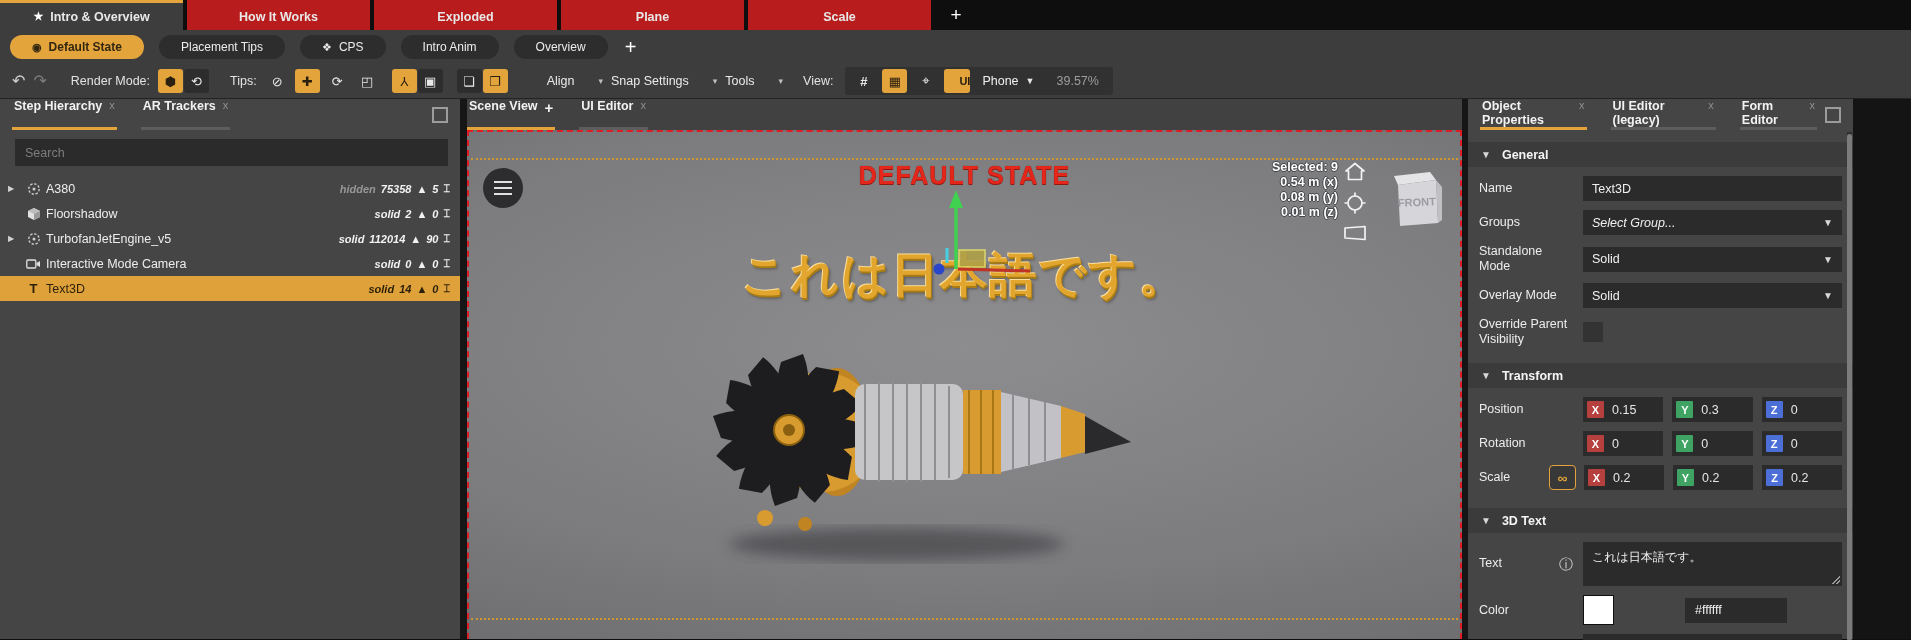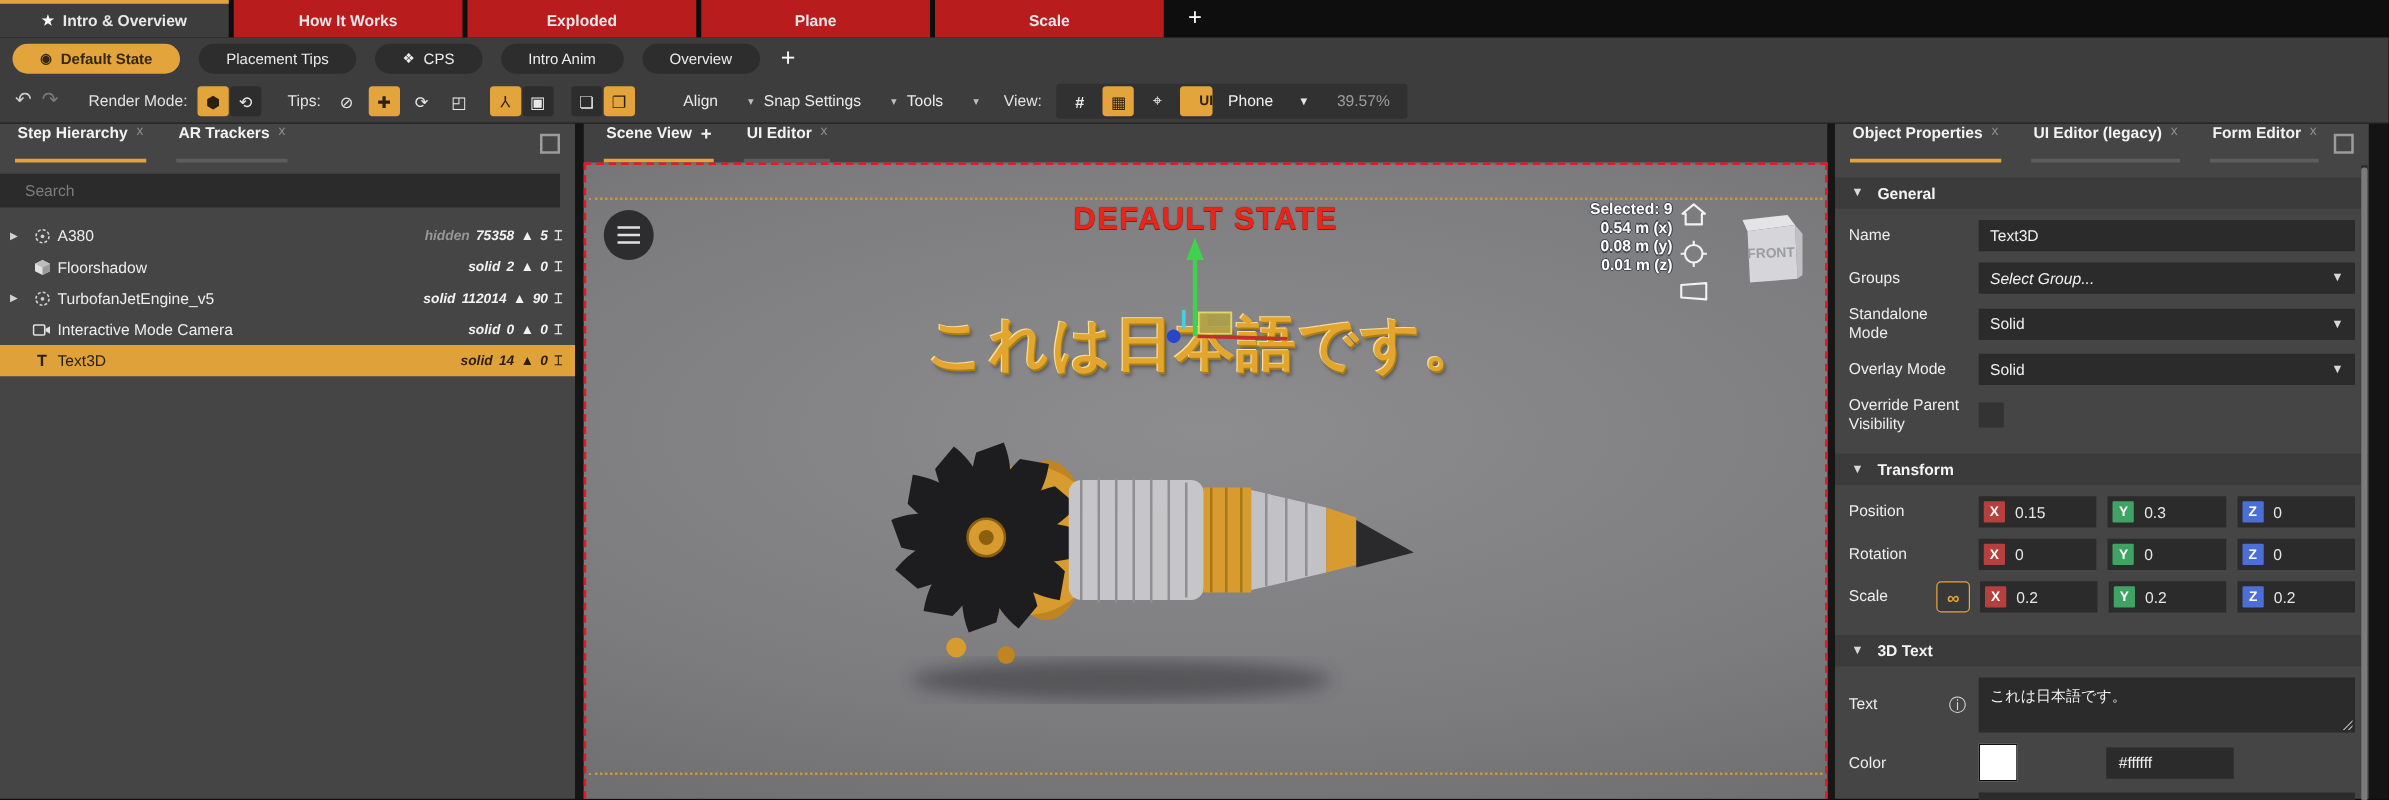--- a/index.html
+++ b/index.html
@@ -28,71 +28,71 @@
   .tlabel{margin:0 8px 0 16px;color:#e2e2e2}
   .tbtn{width:25px;height:24px;border-radius:3px;display:flex;align-items:center;justify-content:center;background:#2d2d2d;color:#e8e8e8;font-size:13px;margin-right:5px;cursor:pointer;flex:none}
   .tbtn.on{background:#e3a43c;color:#2b2010}
   .tbtn.pair{margin-right:1px}
   .flipv{display:inline-block;transform:rotate(180deg)}
   .drop{display:flex;align-items:center;gap:24px;margin:0 4px;color:#eaeaea;cursor:pointer;white-space:nowrap}
   .chev{color:#bdbdbd;font-size:9px}
   .viewgroup{background:#313131;height:28px;border-radius:3px;display:flex;align-items:center;padding:0 6px;gap:6px;margin-left:4px}
   .viewgroup .tbtn{margin-right:0}
   .uibtn{width:26px;height:24px;border-radius:3px;background:#e3a43c;color:#2b2010;font-weight:bold;font-size:11px;display:flex;align-items:center;justify-content:flex-end;cursor:pointer}
-  .phonesel{display:flex;align-items:center;gap:20px;color:#f0f0f0;margin:0 6px;cursor:pointer}
+  .phonesel{display:flex;align-items:center;gap:7px;color:#f0f0f0;margin:0 6px;cursor:pointer}
   .phonesel .caret{font-size:9px;color:#e6e6e6}
   .zoomlabel{color:#9d9d9d;margin:0 8px 0 10px}
 
   
   .main{display:flex;height:540px;background:#141414}
   .vdiv{width:7px;background:#161616;flex:none}
   .vdiv2{width:6px;background:#161616;flex:none}
 
   
   .leftpanel{width:460px;background:#454545;flex:none;display:flex;flex-direction:column;box-sizing:border-box}
   .panelhead{height:31px;display:flex;align-items:center;padding:0 12px;position:relative;flex:none}
   .ptab{display:flex;align-items:flex-start;gap:7px;margin-right:24px;font-size:12.5px;font-weight:bold;color:#f2f2f2;
         height:100%;border-bottom:3px solid #5d5d5d;padding:0 2px;box-sizing:border-box;cursor:pointer}
   .ptab.active{border-bottom-color:#e3a43c}
   .ptab .close{color:#8f8f8f;font-weight:normal;font-size:11px}
   .cornerbox{position:absolute;right:12px;top:8px;width:12px;height:12px;border:2px solid #9c9c9c;cursor:pointer}
-  .search{margin:9px 12px 4px 0;height:27px;background:#2b2b2b;border:none;outline:none;color:#ddd;font-size:12.5px;padding:0 20px;box-sizing:border-box}
+  .search{margin:9px 12px 4px 15px;height:27px;background:#2b2b2b;border:none;outline:none;color:#ddd;font-size:12.5px;padding:0 10px;box-sizing:border-box}
   .search::placeholder{color:#7d7d7d}
   .tree{margin-top:6px}
   .trow{height:25px;display:flex;align-items:center;font-size:12.5px;color:#ededed;padding:0 10px 0 8px;cursor:pointer}
   .trow.selected{background:#dfa23b;color:#2b1f08}
   .arrowslot{width:15px;font-size:8px;color:#d2d2d2;flex:none}
   .ticon{width:21px;flex:none;display:flex;align-items:center;justify-content:center}
   .tname{margin-left:2px;white-space:nowrap}
   .tmeta{margin-left:auto;font-style:italic;font-size:11px;font-weight:bold;display:flex;align-items:center;gap:5px;color:#f2f2f2}
   .tmeta .state.hid{color:#979797}
   .tmeta .beam{font-style:normal;font-size:11px}
   .trow.selected .tmeta,.trow.selected .tmeta .state,.trow.selected .arrowslot{color:#2b1f08}
 
   
   .center{width:995px;flex:none;display:flex;flex-direction:column;background:#414141}
-  .scenetabs{height:31px;display:flex;align-items:center;padding-left:16px;flex:none}
+  .scenetabs{height:31px;display:flex;align-items:center;padding-left:0;flex:none}
   .viewport{position:relative;height:509px;box-sizing:border-box;border:2px dashed #e01b24;border-bottom:none;
             background:radial-gradient(130% 95% at 50% 42%,#8d8d90 0%,#7c7c7f 48%,#69696c 82%,#606063 100%)}
   .safeline{position:absolute;left:2px;right:2px;height:0;border-top:2px dotted #cf962f}
   .burger{position:absolute;left:14px;top:36px;width:40px;height:40px;border-radius:50%;background:#2d2d2f;display:flex;flex-direction:column;align-items:center;justify-content:center;gap:4px;cursor:pointer}
   .burger span{display:block;width:18px;height:2px;background:#e0e0e0}
   .overlaytitle{position:absolute;left:0;right:0;top:29px;text-align:center;font-size:25px;font-weight:800;letter-spacing:1px;
                 color:#e4261b;text-shadow:0 1px 0 #8f1a10, 0 0 1px #701208}
   .jptext{position:absolute;left:0;right:0;top:112px;text-align:center;font-size:47px;font-weight:bold;color:#e2a52e;
           letter-spacing:2px;text-shadow:-1px -1px 0 #f9dd9a, 1px 2px 0 #a97c14, 2px 3px 3px rgba(0,0,0,.35)}
   .selinfo{position:absolute;right:122px;top:28px;text-align:right;font-size:12.5px;font-weight:bold;color:#fff;line-height:15px;
            text-shadow:1px 0 0 #44474b,-1px 0 0 #44474b,0 1px 0 #44474b,0 -1px 0 #44474b}
   .navicons{position:absolute;left:874px;top:30px;display:flex;flex-direction:column;gap:11px;align-items:center}
   .navicons svg{display:block;cursor:pointer}
   .viewcube{position:absolute;left:921px;top:38px;cursor:pointer}
   .gizmosvg,.enginesvg{position:absolute;pointer-events:none}
 
   
-  .rightpanel{width:427px;background:#454545;flex:none;position:relative;font-size:12.5px;box-sizing:border-box}
+  .rightpanel{width:385px;background:#454545;flex:none;position:relative;font-size:12.5px;box-sizing:border-box}
   .sechead{height:25px;background:#3b3b3b;display:flex;align-items:center;gap:11px;padding-left:13px;font-weight:bold;color:#f4f4f4;margin-top:12px;cursor:pointer}
   .sechead .tri{font-size:10px;color:#d8d8d8}
   .prow{display:flex;align-items:center;padding:0 11px;margin-top:9px}
   .plabel{width:104px;flex:none;color:#ededed;line-height:1.2;display:flex;align-items:center;justify-content:space-between;padding-right:10px;box-sizing:border-box}
   .plabel.short{width:70px}
   .pctrl{flex:1;display:flex;align-items:center;min-width:0}
   .field{background:#2b2b2b;height:25px;display:flex;align-items:center;padding:0 9px;color:#f0f0f0;flex:1;cursor:text}
   .selectbox{background:#2b2b2b;height:25px;display:flex;align-items:center;justify-content:space-between;padding:0 9px;color:#f0f0f0;flex:1;cursor:pointer}
   .selectbox .caret{color:#d8d8d8;font-size:10px}
   .selectbox .ital{font-style:italic}

